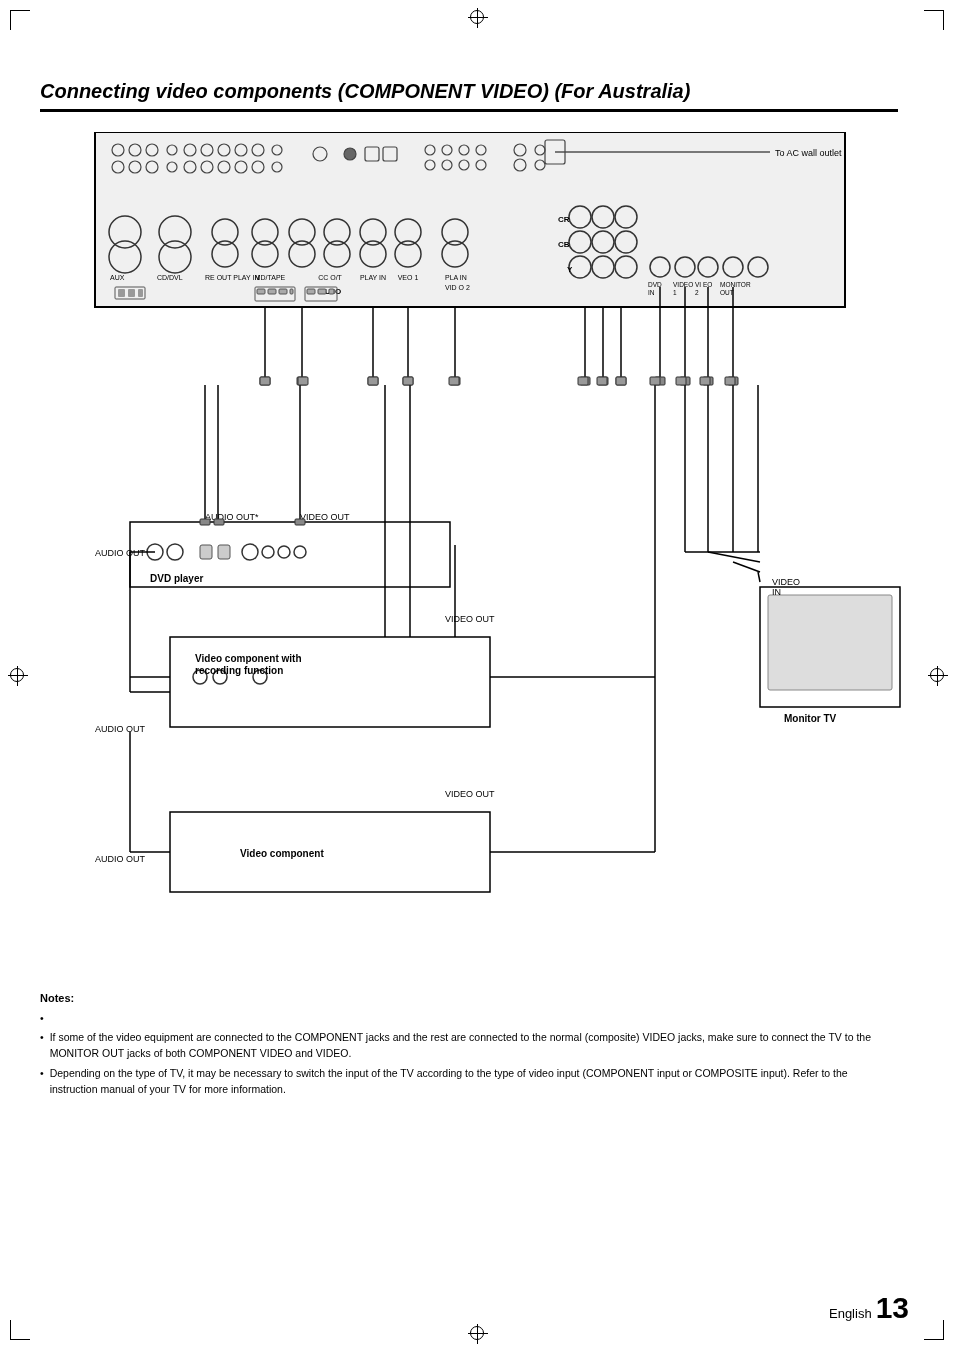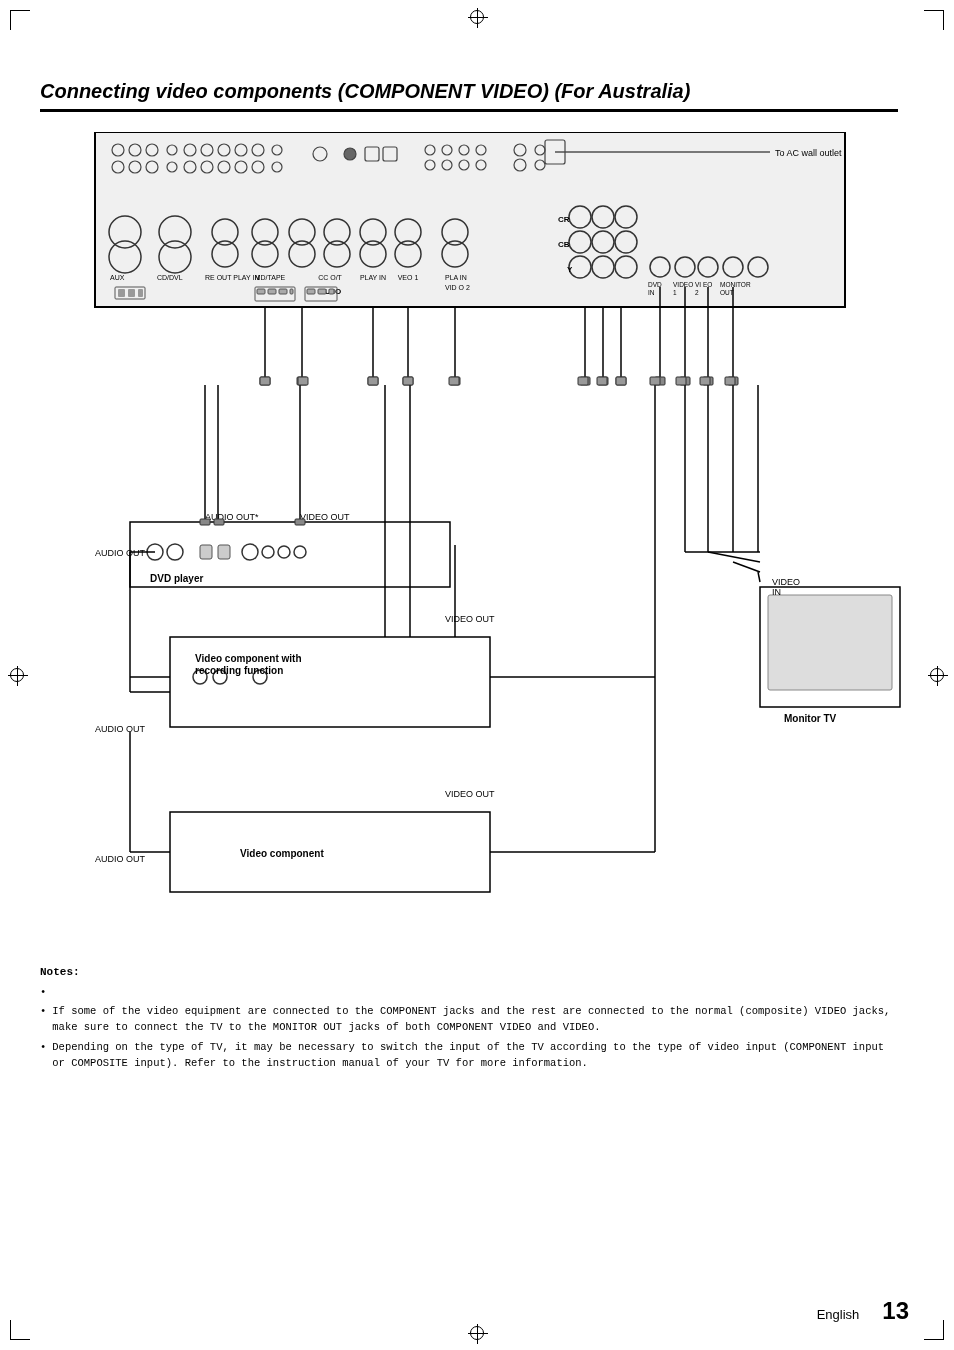--- a/index.html
+++ b/index.html
@@ -104,24 +104,23 @@
       font-size: 20px;
       font-weight: bold;
       font-style: italic;
       border-bottom: 3px solid #000;
       padding-bottom: 6px;
       margin-bottom: 20px;
     }
 
     
     .notes-section {
-      margin-top: 2px;
+      margin-top: 28px;
       font-size: 10.5px;
       line-height: 1.5;
-      font-family: Liberation Mono, monospace;
     }
     .notes-title {
       font-size: 11px;
       font-weight: bold;
       margin-bottom: 4px;
     }
     .note-item {
       display: flex;
       gap: 6px;
       margin-bottom: 4px;
@@ -453,16 +452,16 @@
       <span>If some of the video equipment are connected to the COMPONENT jacks and the rest are connected to the normal (composite) VIDEO jacks, make sure to connect the TV to the MONITOR  OUT jacks of both COMPONENT VIDEO and VIDEO.</span>
     </div>
     <div class="note-item">
       <span class="bullet">•</span>
       <span>Depending on the type of TV, it may be necessary to switch the input of the TV according to the type of video input (COMPONENT input or COMPOSITE input). Refer to the instruction manual of your TV for more information.</span>
     </div>
   </div>
 
 </div>
 
-<div style="position: absolute; bottom: 25px; right: 45px; display: flex; align-items: baseline; gap: 23px;">
+<div style="position: absolute; bottom: 25px; right: 45px; display: flex; align-items: baseline; gap: 4px;">
   <span style="font-size: 13px;">English</span>
-  <span style="font-size: 24px; font-weight: bold;">13</span>
+  <span style="font-size: 30px; font-weight: bold;">13</span>
 </div>
 
 </body></html>

